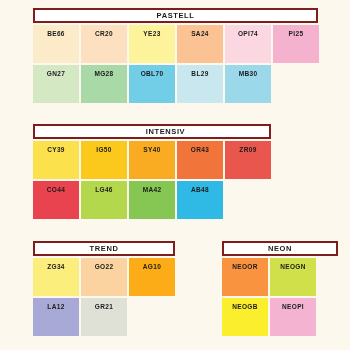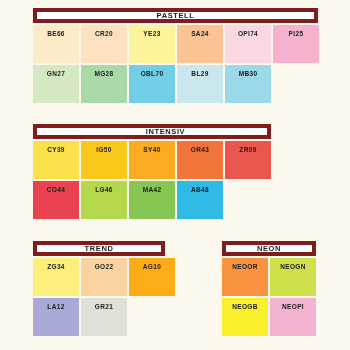--- a/index.html
+++ b/index.html
@@ -18,21 +18,21 @@
     position: relative;
     width: 350px;
     height: 350px;
     box-sizing: border-box;
   }
   .section {
     position: absolute;
   }
   .section-header {
     background: #ffffff;
-    border: 4px solid #7f1d1d;
+    border: 2px solid #7f1d1d;
     box-sizing: border-box;
     height: 15px;
     display: flex;
     align-items: center;
     justify-content: center;
   }
   .section-title {
     font-size: 7.5px;
     font-weight: bold;
     letter-spacing: 0.6px;
@@ -69,26 +69,26 @@
   #section-pastell .section-header { width: 285px; }
   #section-pastell .swatch { width: 46px; height: 38px; }
 
   
   #section-intensiv { left: 33px; top: 124px; }
   #section-intensiv .section-header { width: 238px; padding-left: 27px; }
   #section-intensiv .swatch { width: 46px; height: 38px; }
 
   
   #section-trend { left: 33px; top: 241px; }
-  #section-trend .section-header { width: 132px; }
+  #section-trend .section-header { width: 142px; }
   #section-trend .swatch { width: 46px; height: 38px; }
 
   
   #section-neon { left: 222px; top: 241px; }
-  #section-neon .section-header { width: 94px; }
+  #section-neon .section-header { width: 116px; }
   #section-neon .swatch { width: 46px; height: 38px; }
 </style>
 </head>
 <body style="background: rgb(253, 248, 238);">
 
 <div class="sheet">
 
   <div class="section" id="section-pastell">
     <div class="section-header">
       <span class="section-title">PASTELL</span>

